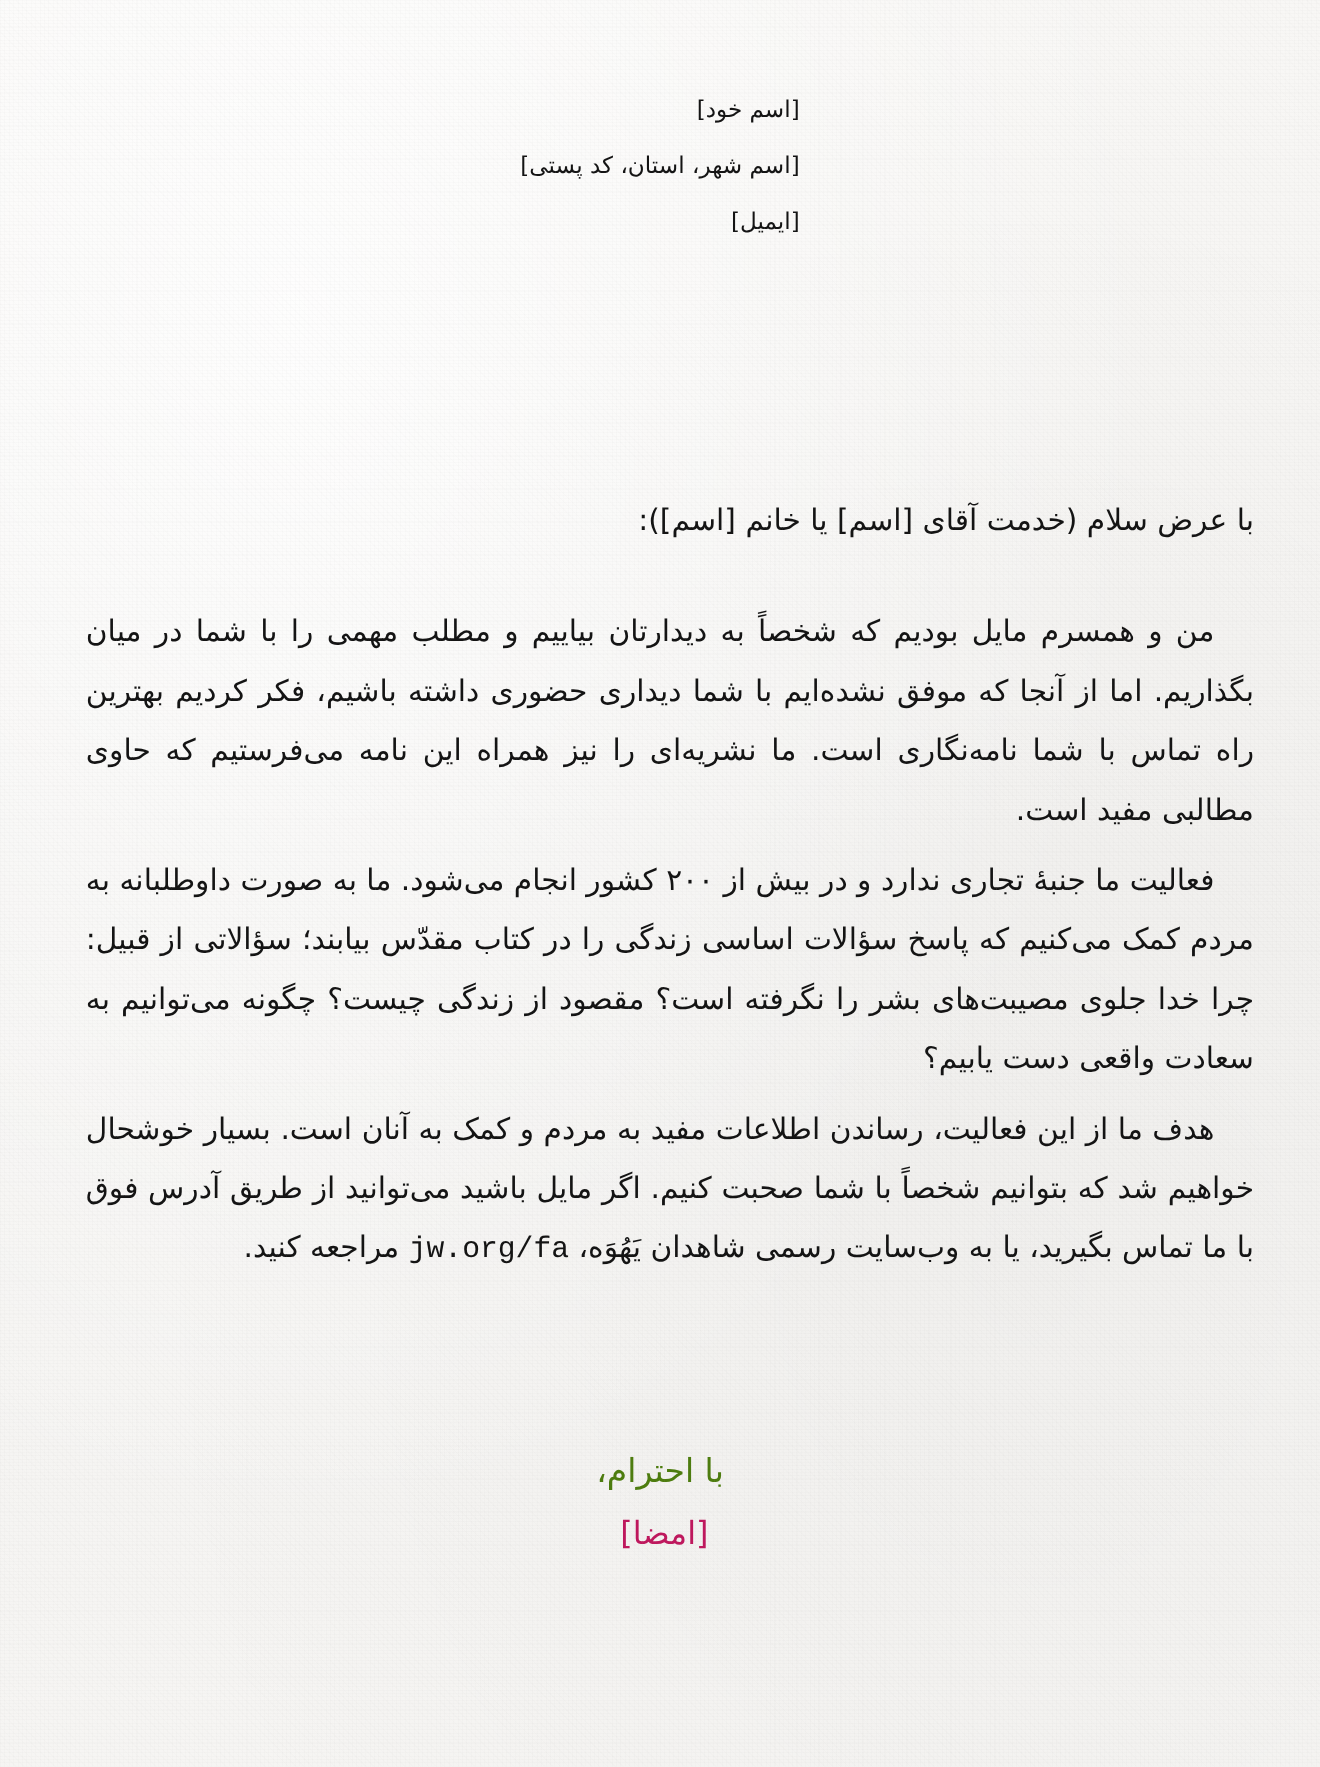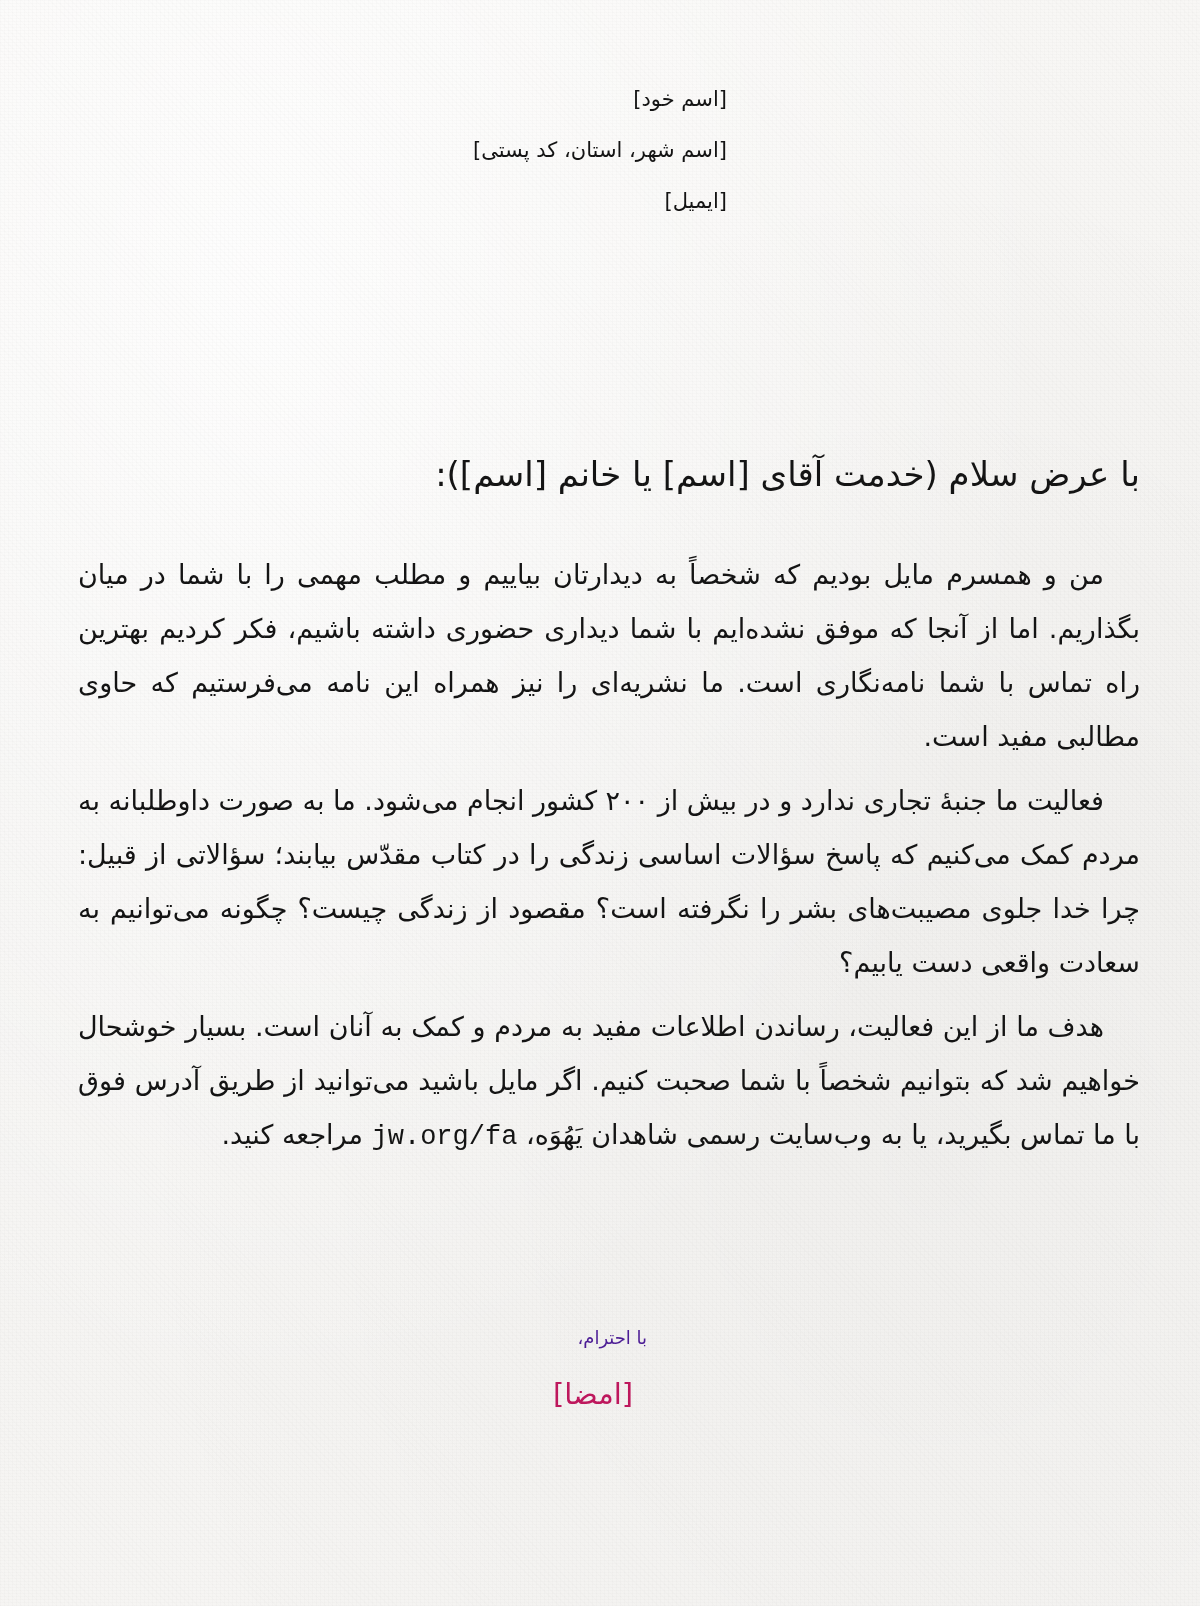--- a/index.html
+++ b/index.html
@@ -67,21 +67,21 @@
   
   .body-block {
     position: absolute;
     top: 452px;
     right: 60px;
     left: 78px;
     width: 1062px;
   }
 
   .greeting {
-    font-size: 34px;
+    font-size: 27px;
     line-height: 44px;
     text-align: right;
     padding-right: 0;
     margin: 0 0 52px 0;
     color: #141414;
   }
 
   p.para {
     font-size: 27px;
     line-height: 54px;
@@ -108,24 +108,24 @@
     top: 1310px;
     right: 0;
     left: 0;
     text-align: center;
   }
   .closing-inner {
     display: inline-block;
     text-align: right;
   }
   .close-line {
-    font-size: 18px;
+    font-size: 30px;
     line-height: 56px;
     white-space: nowrap;
-    color: #4c1d95;
+    color: #4d7c0f;
   }
   .sign-line {
     font-size: 29px;
     line-height: 56px;
     white-space: nowrap;
     color: #be185d;
     padding-right: 14px;
   }
 </style>
 </head>

